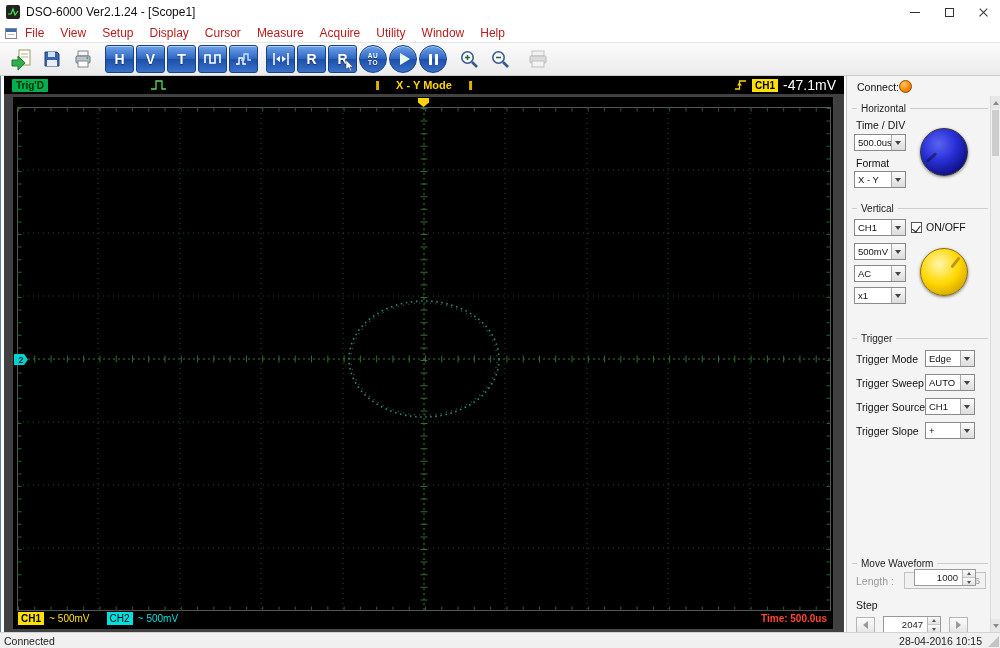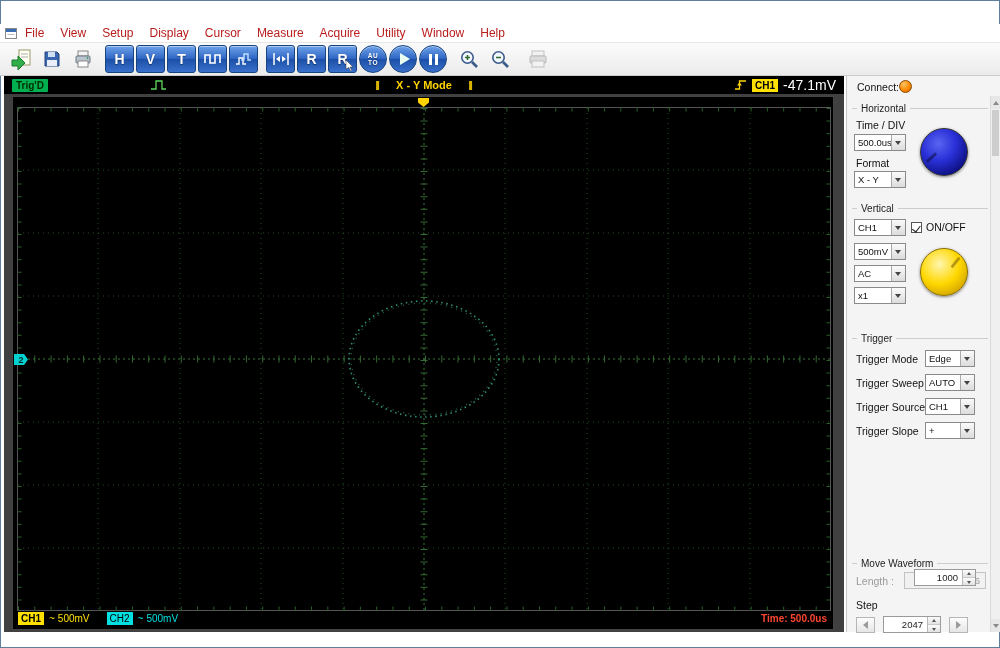--- a/index.html
+++ b/index.html
@@ -100,20 +100,38 @@
 
 .statusbar{position:absolute;left:0;top:632px;width:100%;height:16px;background:#f0f0f0;border-top:1px solid #d2d2d2;display:flex;align-items:center;font-size:10.5px;color:#222;padding:0 4px}
 .statusbar .right{margin-left:auto;margin-right:14px}
 .grip{position:absolute;right:1px;bottom:1px;width:0;height:0;border-right:11px solid #c4c4c4;border-top:11px solid transparent}
 </style>
 </head>
 <body>
 
 <div class="window">
 
+  <div class="titlebar">
+    <svg width="14" height="14">
+        <rect width="14" height="14" rx="2" fill="#222"></rect>
+        <polyline points="2,9 5,9 7,4 9,10 12,6" fill="none" stroke="#44ee44" stroke-width="1.2"></polyline>
+      </svg>
+    <span class="title">DSO-6000 Ver2.1.24 - [Scope1]</span>
+    <div class="wincontrols">
+      <div class="wc">
+          <i class="g-min"></i>
+        </div>
+      <div class="wc">
+          <i class="g-max"></i>
+        </div>
+      <div class="wc">
+          <i class="g-x"></i>
+        </div>
+    </div>
+  </div>
 
   <div class="menubar">
     <svg width="12" height="11">
         <rect x="0.5" y="0.5" width="11" height="10" fill="#fff" stroke="#888"></rect>
         <rect x="1" y="1" width="10" height="3" fill="#3a6ab0"></rect>
         <rect x="2.5" y="6" width="7" height="1" fill="#bbb"></rect>
       </svg>
     <span class="menuitem">File</span>
     <span class="menuitem">View</span>
     <span class="menuitem">Setup</span>
@@ -402,14 +420,19 @@
       <div class="sb up">
           <i></i>
         </div>
       <div class="sthumb"></div>
       <div class="sb dn">
           <i></i>
         </div>
     </div>
   </div>
 
+  <div class="statusbar">
+    <span>Connected</span>
+    <span class="right">28-04-2016 10:15</span>
+    <div class="grip"></div>
+  </div>
 
 </div>
 
 </body></html>

